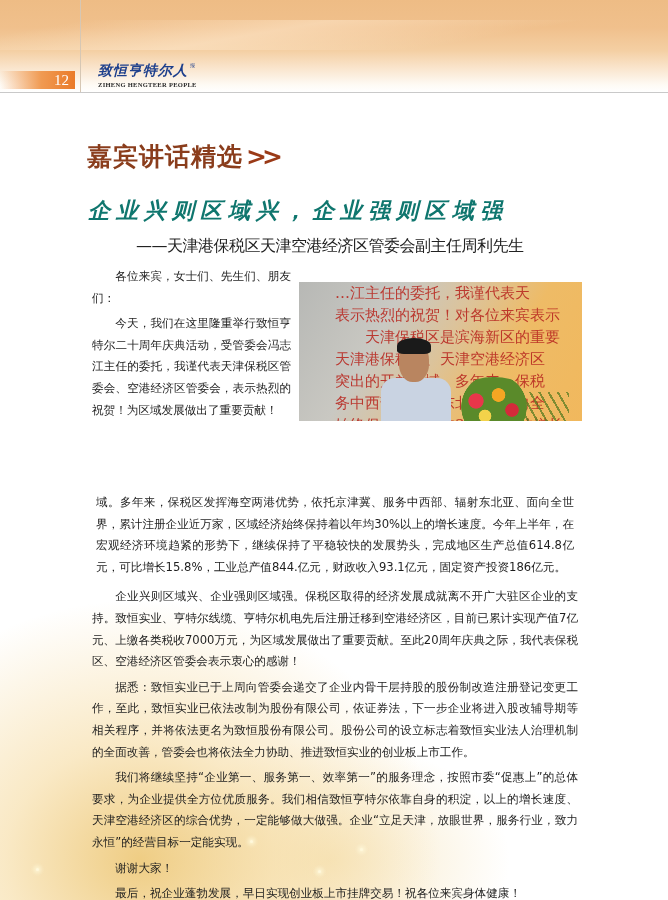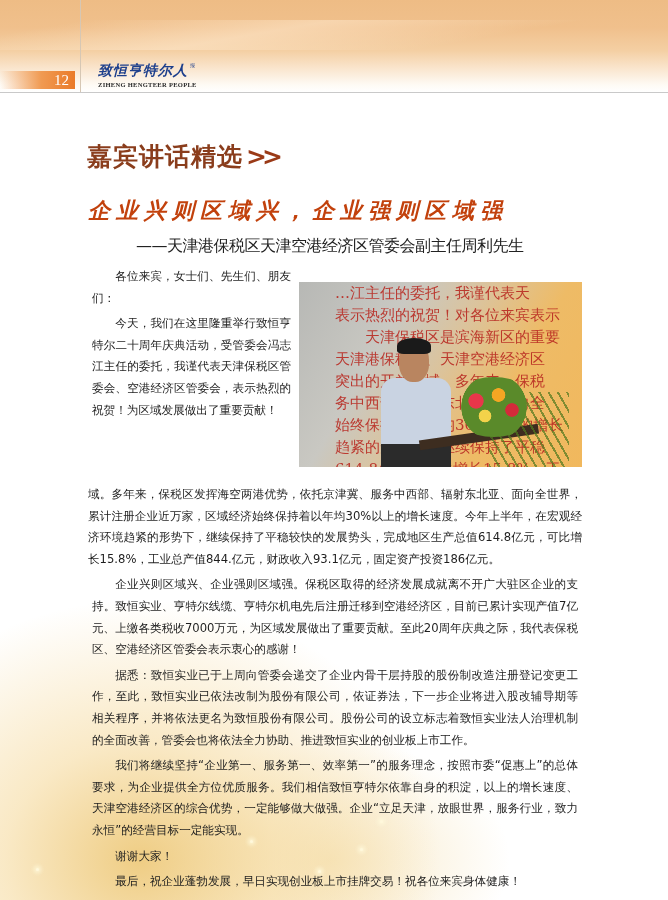--- a/index.html
+++ b/index.html
@@ -39,33 +39,33 @@
       letter-spacing: 0.3px; margin-top: 1px;
     }
     .section-title {
       position: absolute; left: 87px; top: 140px;
       font-family: "DejaVu Serif", serif; font-weight: bold; font-size: 25px; color: #8a3d1c; line-height: 34px;
       letter-spacing: 1px;
     }
     .section-arrows { color: #9a3a17; font-family: "DejaVu Sans", sans-serif; font-weight: bold; letter-spacing: -5px; margin-left: 3px; }
     .article-title {
       position: absolute; left: 88px; top: 195px;
-      font-family: "DejaVu Serif", serif; font-weight: bold; font-style: italic; font-size: 22px; color: #c2410c;
+      font-family: "DejaVu Serif", serif; font-weight: bold; font-style: italic; font-size: 22px; color: #0f766e;
       letter-spacing: 6px; line-height: 30px;
     }
     .article-byline {
       position: absolute; left: 136px; top: 235px;
       font-size: 16px; color: #222222; line-height: 22px; letter-spacing: -0.5px;
     }
     .body-text {
       position: absolute; font-size: 11.6px; line-height: 21.6px; color: #1d1d1d; text-align: justify;
     }
     .p { text-indent: 2em; margin: 4px; }
     .photo {
-      position: absolute; left: 299px; top: 282px; width: 283px; height: 185px; overflow: hidden;
+      position: absolute; left: 299px; top: 282px; width: 283px; height: 139px; overflow: hidden;
       background: linear-gradient(120deg, #b7b8b5 0%, #c9c8c2 30%, #dcc39a 50%, #eebb66 70%, #f1b85d 100%);
     }
     .photo-text {
       position: absolute; left: 36px; top: 0; color: #b92a22; font-size: 15px; line-height: 22px;
       font-family: "DejaVu Serif", serif; white-space: nowrap; opacity: 0.9;
     }
     .person-head { position: absolute; left: 100px; top: 60px; width: 30px; height: 40px; border-radius: 45%; background: #b98560; }
     .person-hair { position: absolute; left: 98px; top: 56px; width: 34px; height: 16px; border-radius: 50% 50% 20% 20%; background: #1a1a1a; }
     .person-body { position: absolute; left: 82px; top: 96px; width: 70px; height: 89px; border-radius: 14px 14px 0 0; background: #c9d3e2; }
     .person-pants { position: absolute; left: 82px; top: 162px; width: 70px; height: 23px; background: #2b2b2b; }
@@ -136,19 +136,19 @@
 </div>
 
 <div class="bottom-glow"></div>
 <div class="sparkle" style="left:318px; top:870px;"></div>
 <div class="sparkle" style="left:250px; top:840px;"></div>
 <div class="sparkle" style="left:360px; top:848px;"></div>
 <div class="sparkle" style="left:36px; top:868px;"></div>
 <div class="sparkle" style="left:380px; top:820px;"></div>
 
 <div class="body-text" style="left:88px; top:484px; width:494px;">
-  <p style="margin:0;">域。多年来，保税区发挥海空两港优势，依托京津冀、服务中西部、辐射东北亚、面向全世界，累计注册企业近万家，区域经济始终保持着以年均30%以上的增长速度。今年上半年，在宏观经济环境趋紧的形势下，继续保持了平稳较快的发展势头，完成地区生产总值614.8亿元，可比增长15.8%，工业总产值844.亿元，财政收入93.1亿元，固定资产投资186亿元。</p>
+  <p style="margin:8px;">域。多年来，保税区发挥海空两港优势，依托京津冀、服务中西部、辐射东北亚、面向全世界，累计注册企业近万家，区域经济始终保持着以年均30%以上的增长速度。今年上半年，在宏观经济环境趋紧的形势下，继续保持了平稳较快的发展势头，完成地区生产总值614.8亿元，可比增长15.8%，工业总产值844.亿元，财政收入93.1亿元，固定资产投资186亿元。</p>
   <p class="p">企业兴则区域兴、企业强则区域强。保税区取得的经济发展成就离不开广大驻区企业的支持。致恒实业、亨特尔线缆、亨特尔机电先后注册迁移到空港经济区，目前已累计实现产值7亿元、上缴各类税收7000万元，为区域发展做出了重要贡献。至此20周年庆典之际，我代表保税区、空港经济区管委会表示衷心的感谢！</p>
   <p class="p">据悉：致恒实业已于上周向管委会递交了企业内骨干层持股的股份制改造注册登记变更工作，至此，致恒实业已依法改制为股份有限公司，依证券法，下一步企业将进入股改辅导期等相关程序，并将依法更名为致恒股份有限公司。股份公司的设立标志着致恒实业法人治理机制的全面改善，管委会也将依法全力协助、推进致恒实业的创业板上市工作。</p>
   <p class="p">我们将继续坚持“企业第一、服务第一、效率第一”的服务理念，按照市委“促惠上”的总体要求，为企业提供全方位优质服务。我们相信致恒亨特尔依靠自身的积淀，以上的增长速度、天津空港经济区的综合优势，一定能够做大做强。企业“立足天津，放眼世界，服务行业，致力永恒”的经营目标一定能实现。</p>
   <p class="p">谢谢大家！</p>
   <p class="p">最后，祝企业蓬勃发展，早日实现创业板上市挂牌交易！祝各位来宾身体健康！</p>
 </div>
 
 </body></html>

